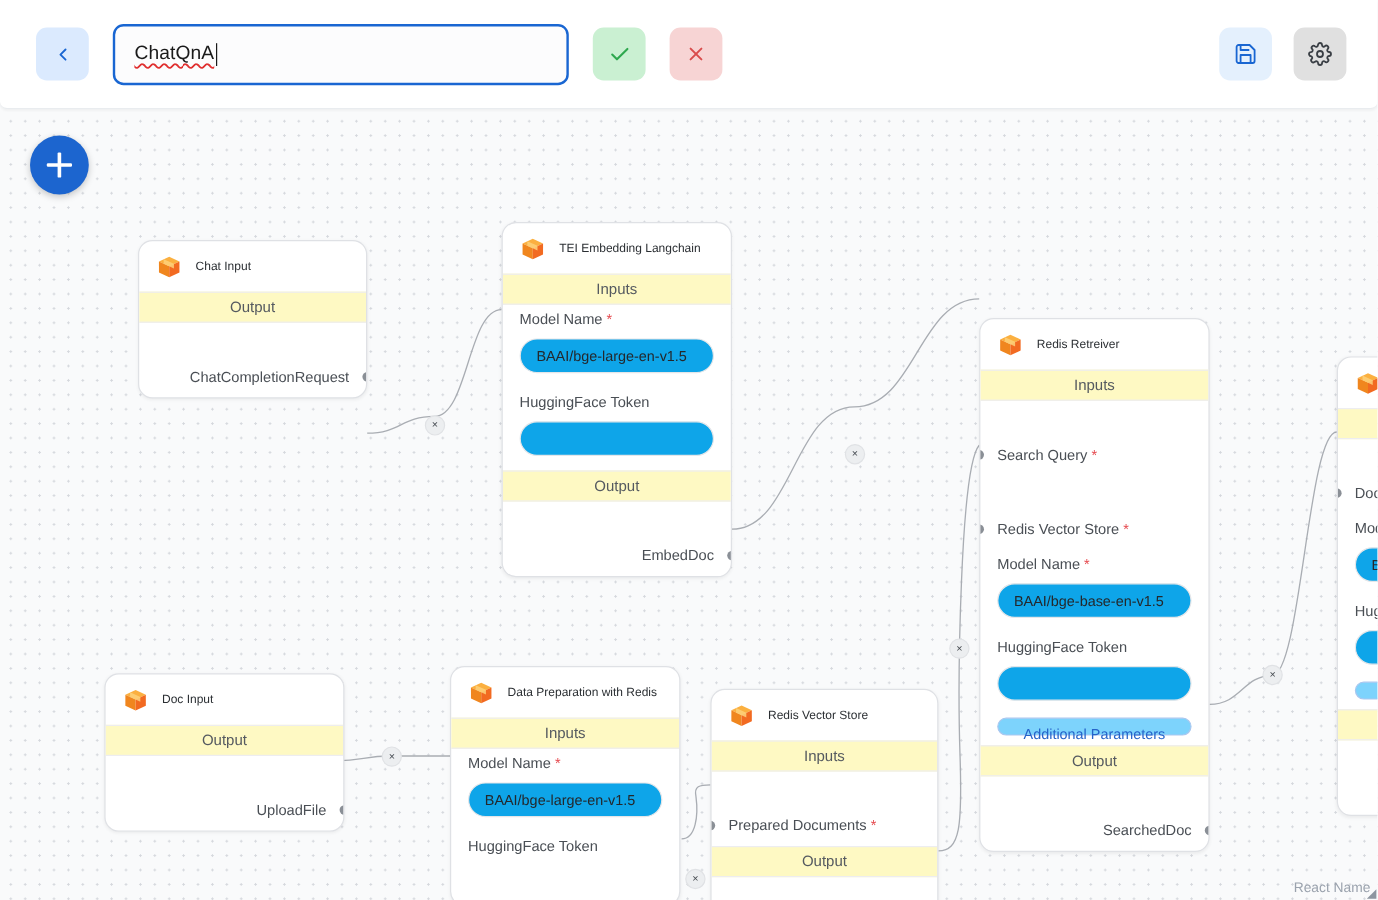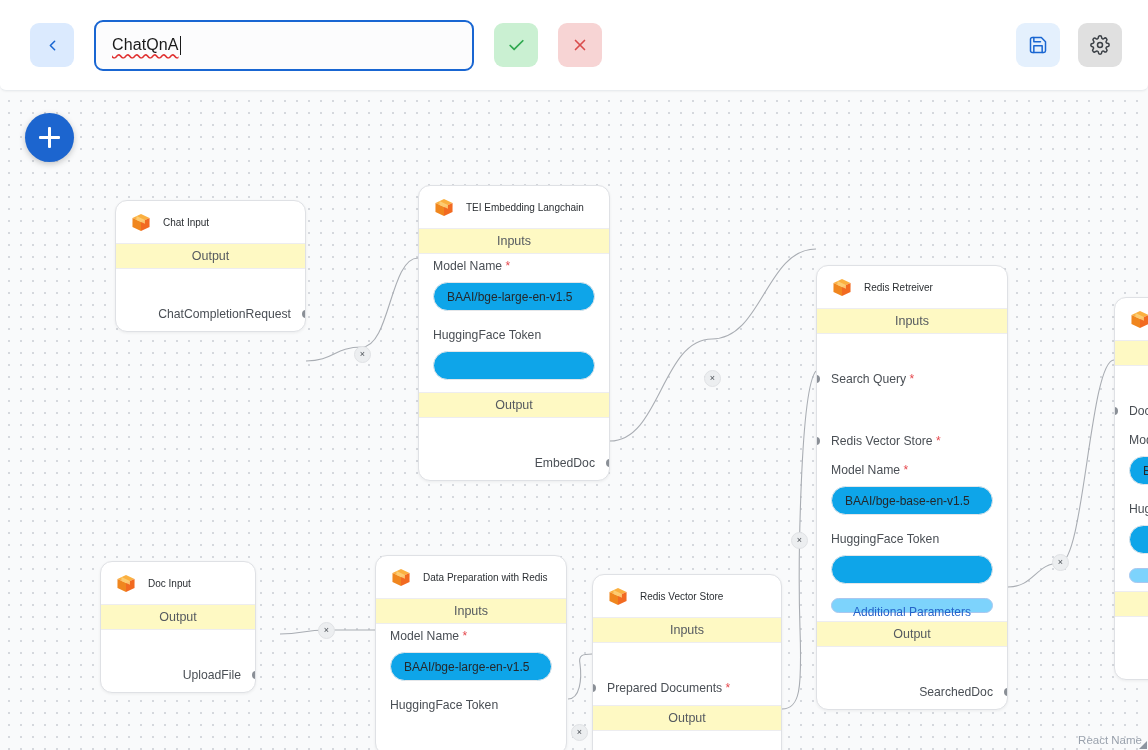--- a/index.html
+++ b/index.html
@@ -323,21 +323,21 @@
         <input class="text-input" type="text" value="" style="">
       </div>
       <button class="pill-btn">Additional Parameters</button>
       <div class="section-bar">Output</div>
       <div class="port-row out">
         <span>SearchedDoc</span>
         <span class="handle right"></span>
       </div>
     </div>
 
-    <div class="node" style="left:100px; top:472px; width:156px;">
+    <div class="node" style="left:87px; top:472px; width:200px;">
       <div class="node-header">
         <svg class="pkg-icon" viewBox="0 0 32 32">
           <polygon points="16,3 29,9 16,15 3,9" fill="#fbb040"></polygon>
           <polygon points="3,9 16,15 16,29 3,23" fill="#f0861e"></polygon>
           <polygon points="29,9 16,15 16,29 29,23" fill="#f26a21"></polygon>
           <polygon points="9,6 22,12 22,18 9,12" fill="#fdd17a" opacity=".85"></polygon>
         </svg>
         <span class="node-title">Doc Input</span>
       </div>
       <div class="section-bar">Output</div>

